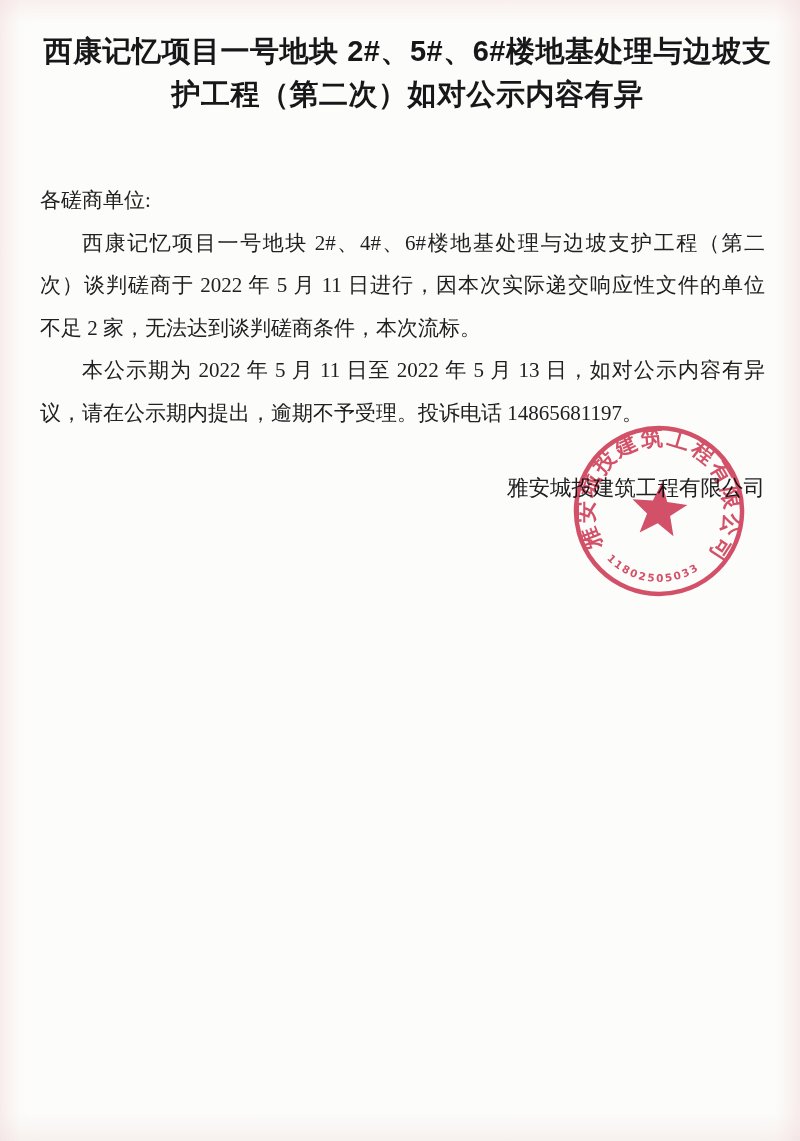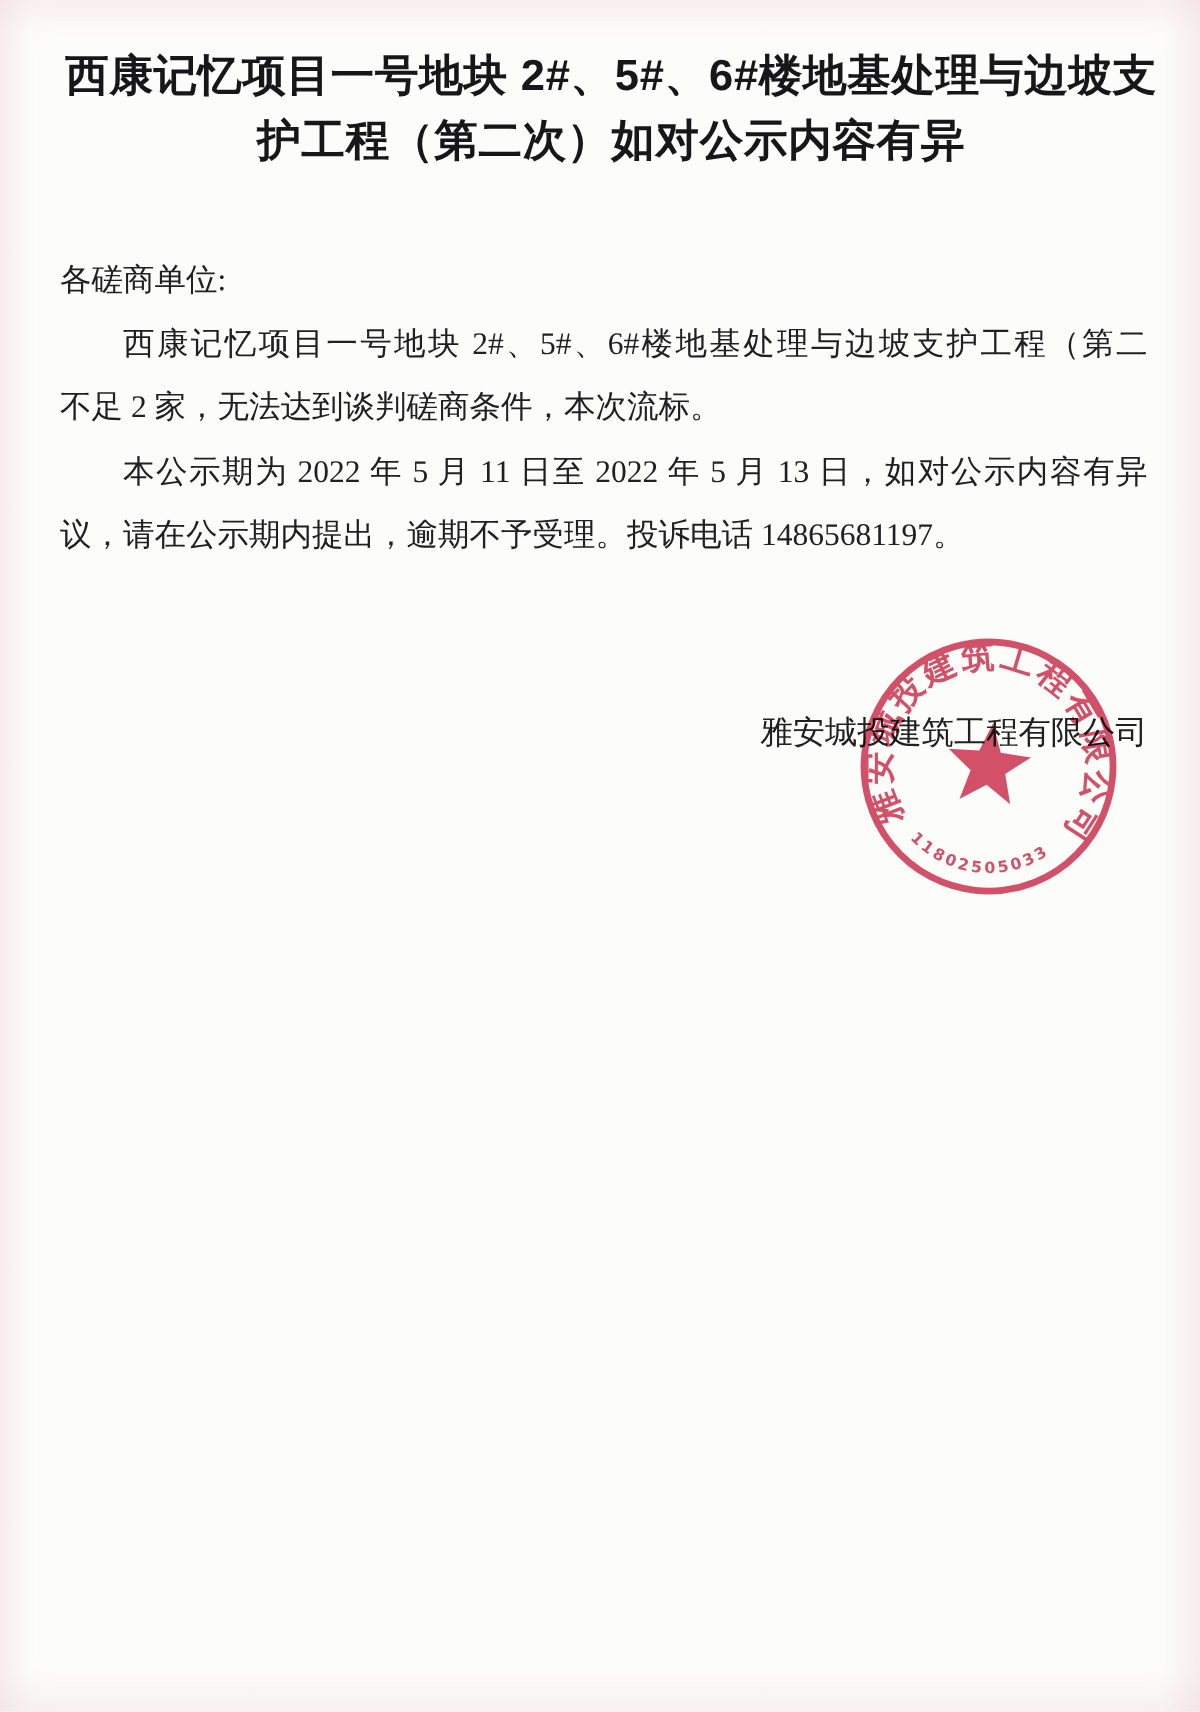--- a/index.html
+++ b/index.html
@@ -25,21 +25,21 @@
     text-align:center;
     font-family:"Liberation Sans","DejaVu Sans",sans-serif;
     font-weight:700;
     font-size:29px;
     line-height:43px;
     letter-spacing:.5px;
     color:#171719;
   }
   .body-block{
     position:absolute;
-    top:165px;
+    top:179px;
     left:40px;
     width:725px;
     font-size:21px;
     line-height:42.6px;
     color:#202023;
   }
   .bline{height:42.6px;white-space:nowrap;}
   .fill{
     white-space:normal;
     text-align:justify;
@@ -85,21 +85,22 @@
 
 <div class="page">
 
   <div class="doc-title">
     <div>西康记忆项目一号地块 2#、5#、6#楼地基处理与边坡支</div>
     <div>护工程（第二次）如对公示内容有异</div>
   </div>
 
   <div class="body-block">
     <div class="bline">各磋商单位:</div>
-    <div class="bline fill indent">西康记忆项目一号地块 2#、5#、6#楼地基处理与边坡支护工程（第二</div>
+    <div class="bline fill indent">西康记忆项目一号地块 2#、4#、6#楼地基处理与边坡支护工程（第二</div>
+    <div class="bline fill">次）谈判磋商于 2022 年 5 月 11 日进行，因本次实际递交响应性文件的单位</div>
     <div class="bline">不足 2 家，无法达到谈判磋商条件，本次流标。</div>
     <div class="bline fill indent">本公示期为 2022 年 5 月 11 日至 2022 年 5 月 13 日，如对公示内容有异</div>
     <div class="bline">议，请在公示期内提出，逾期不予受理。投诉电话 14865681197。</div>
   </div>
 
   <div class="signature-block">
     <div>雅安城投建筑工程有限公司</div>
   </div>
 
   <div class="seal">

